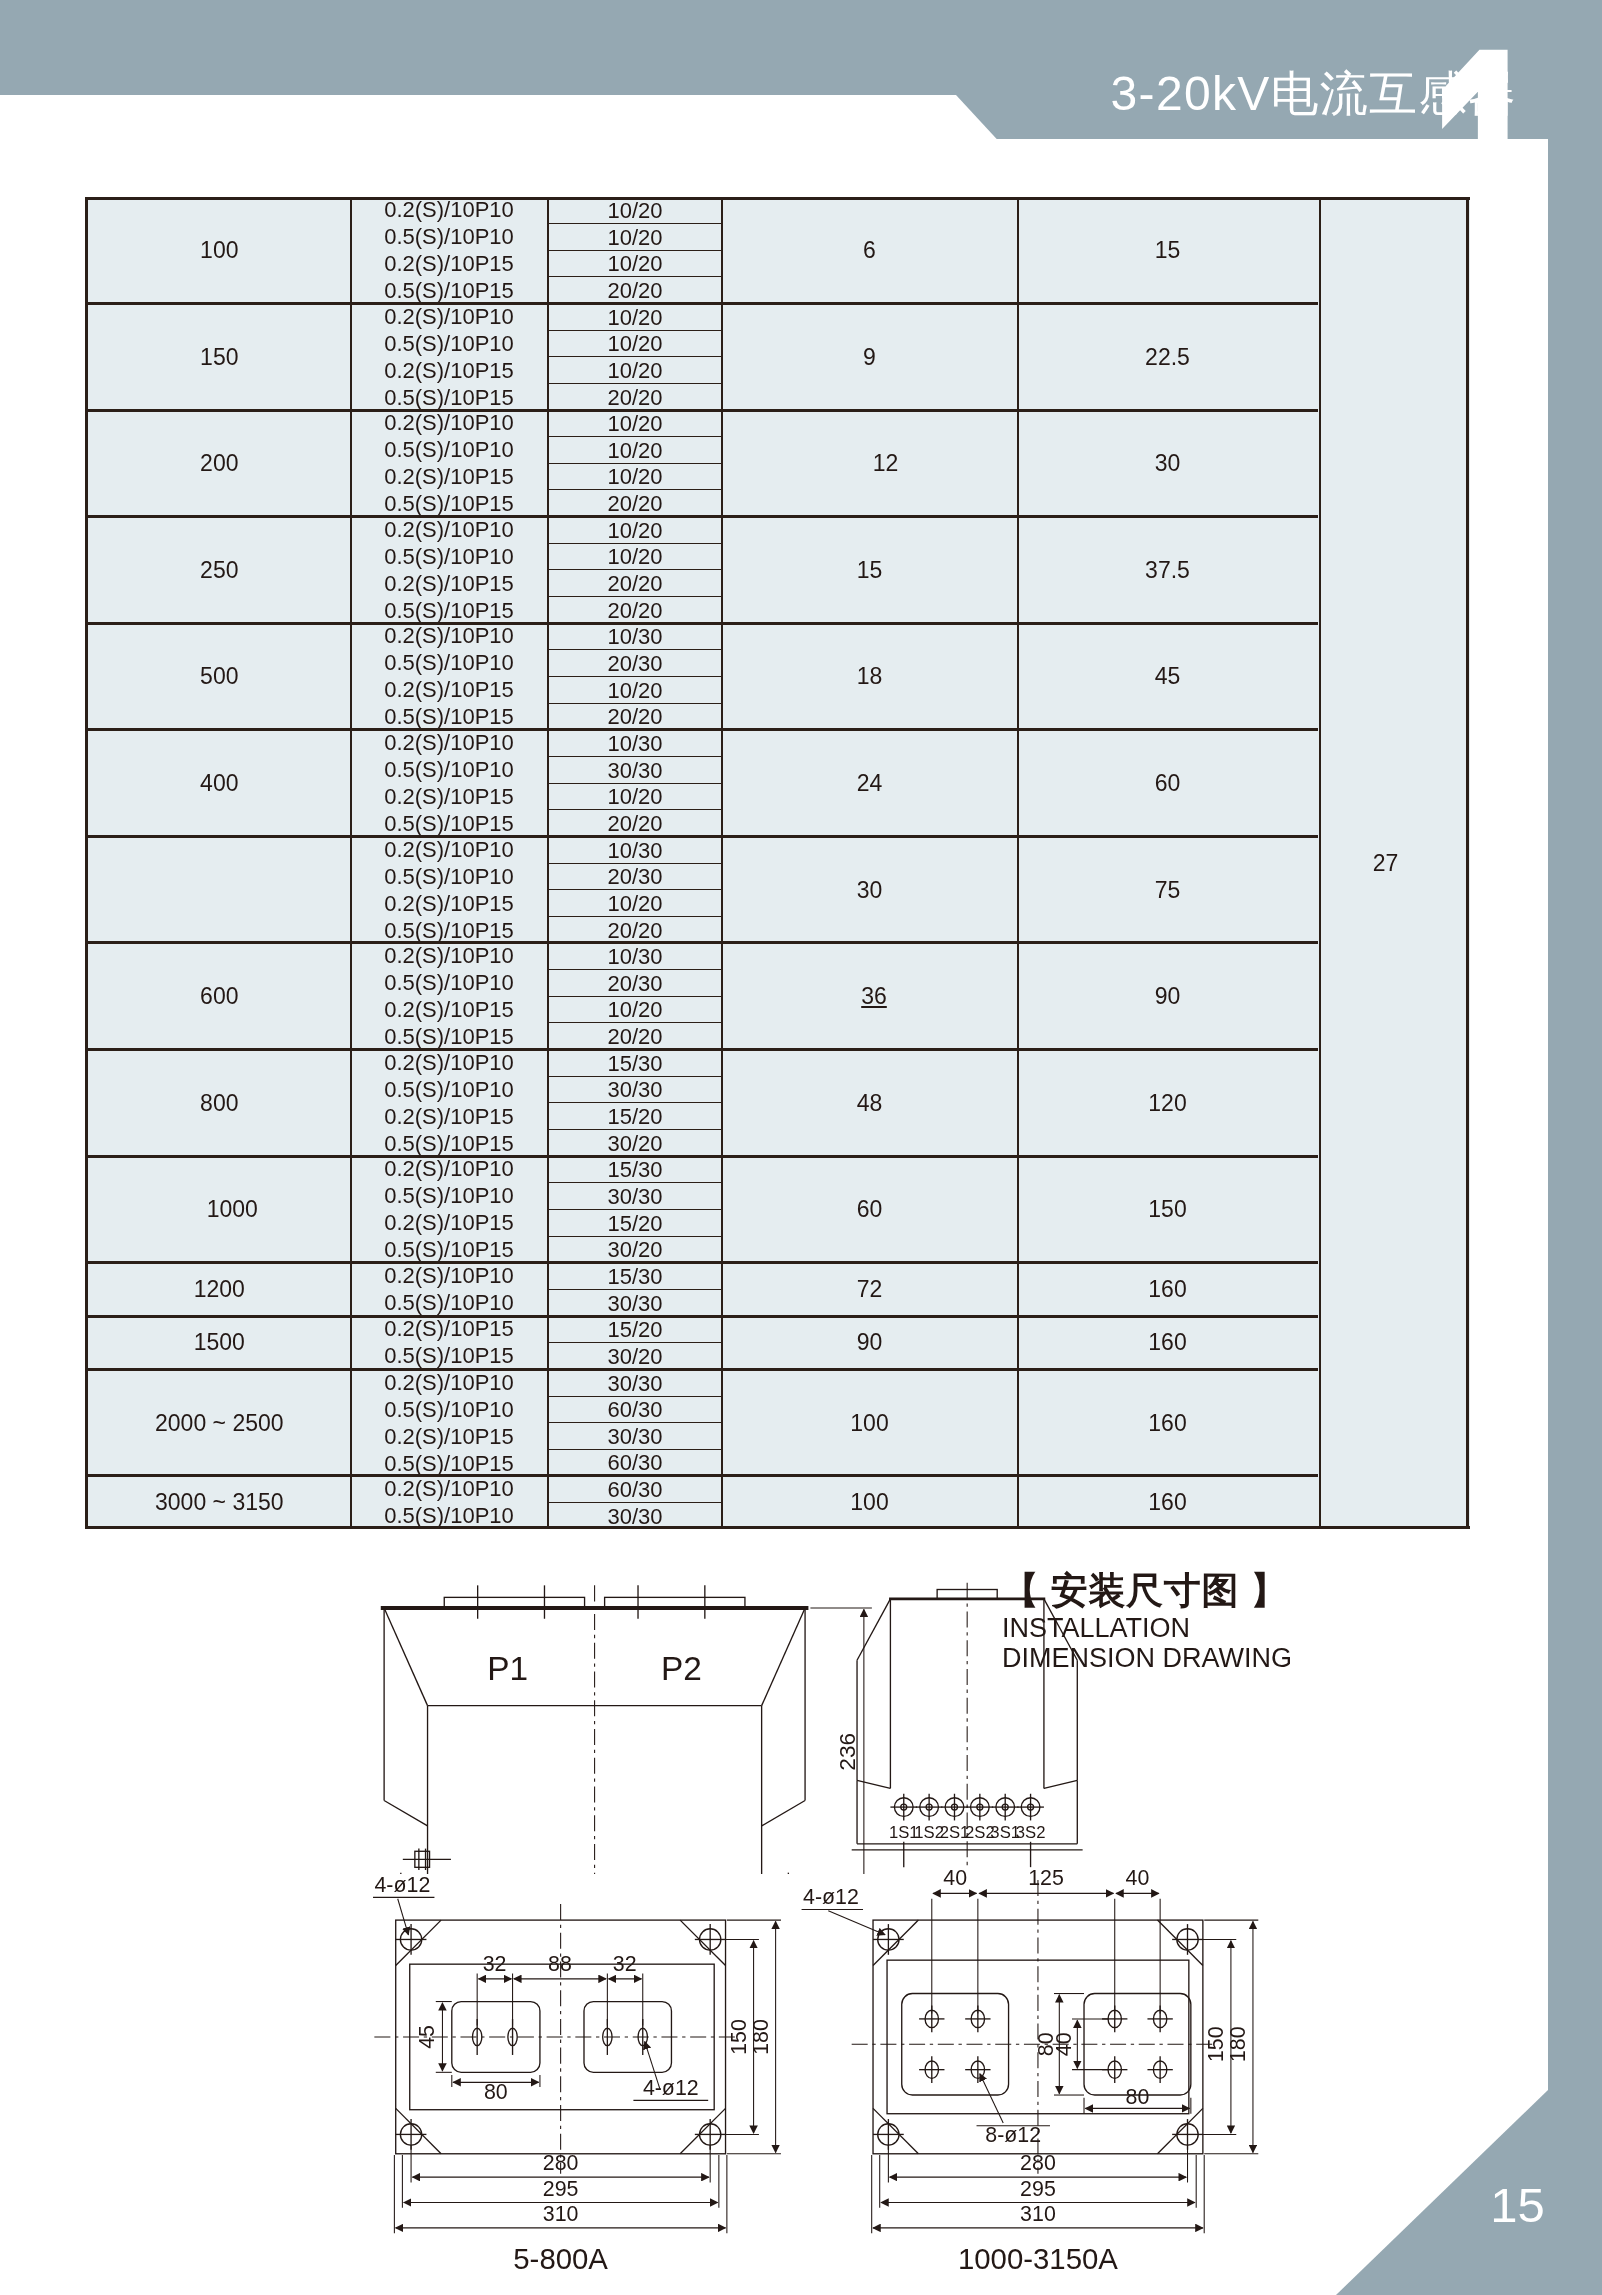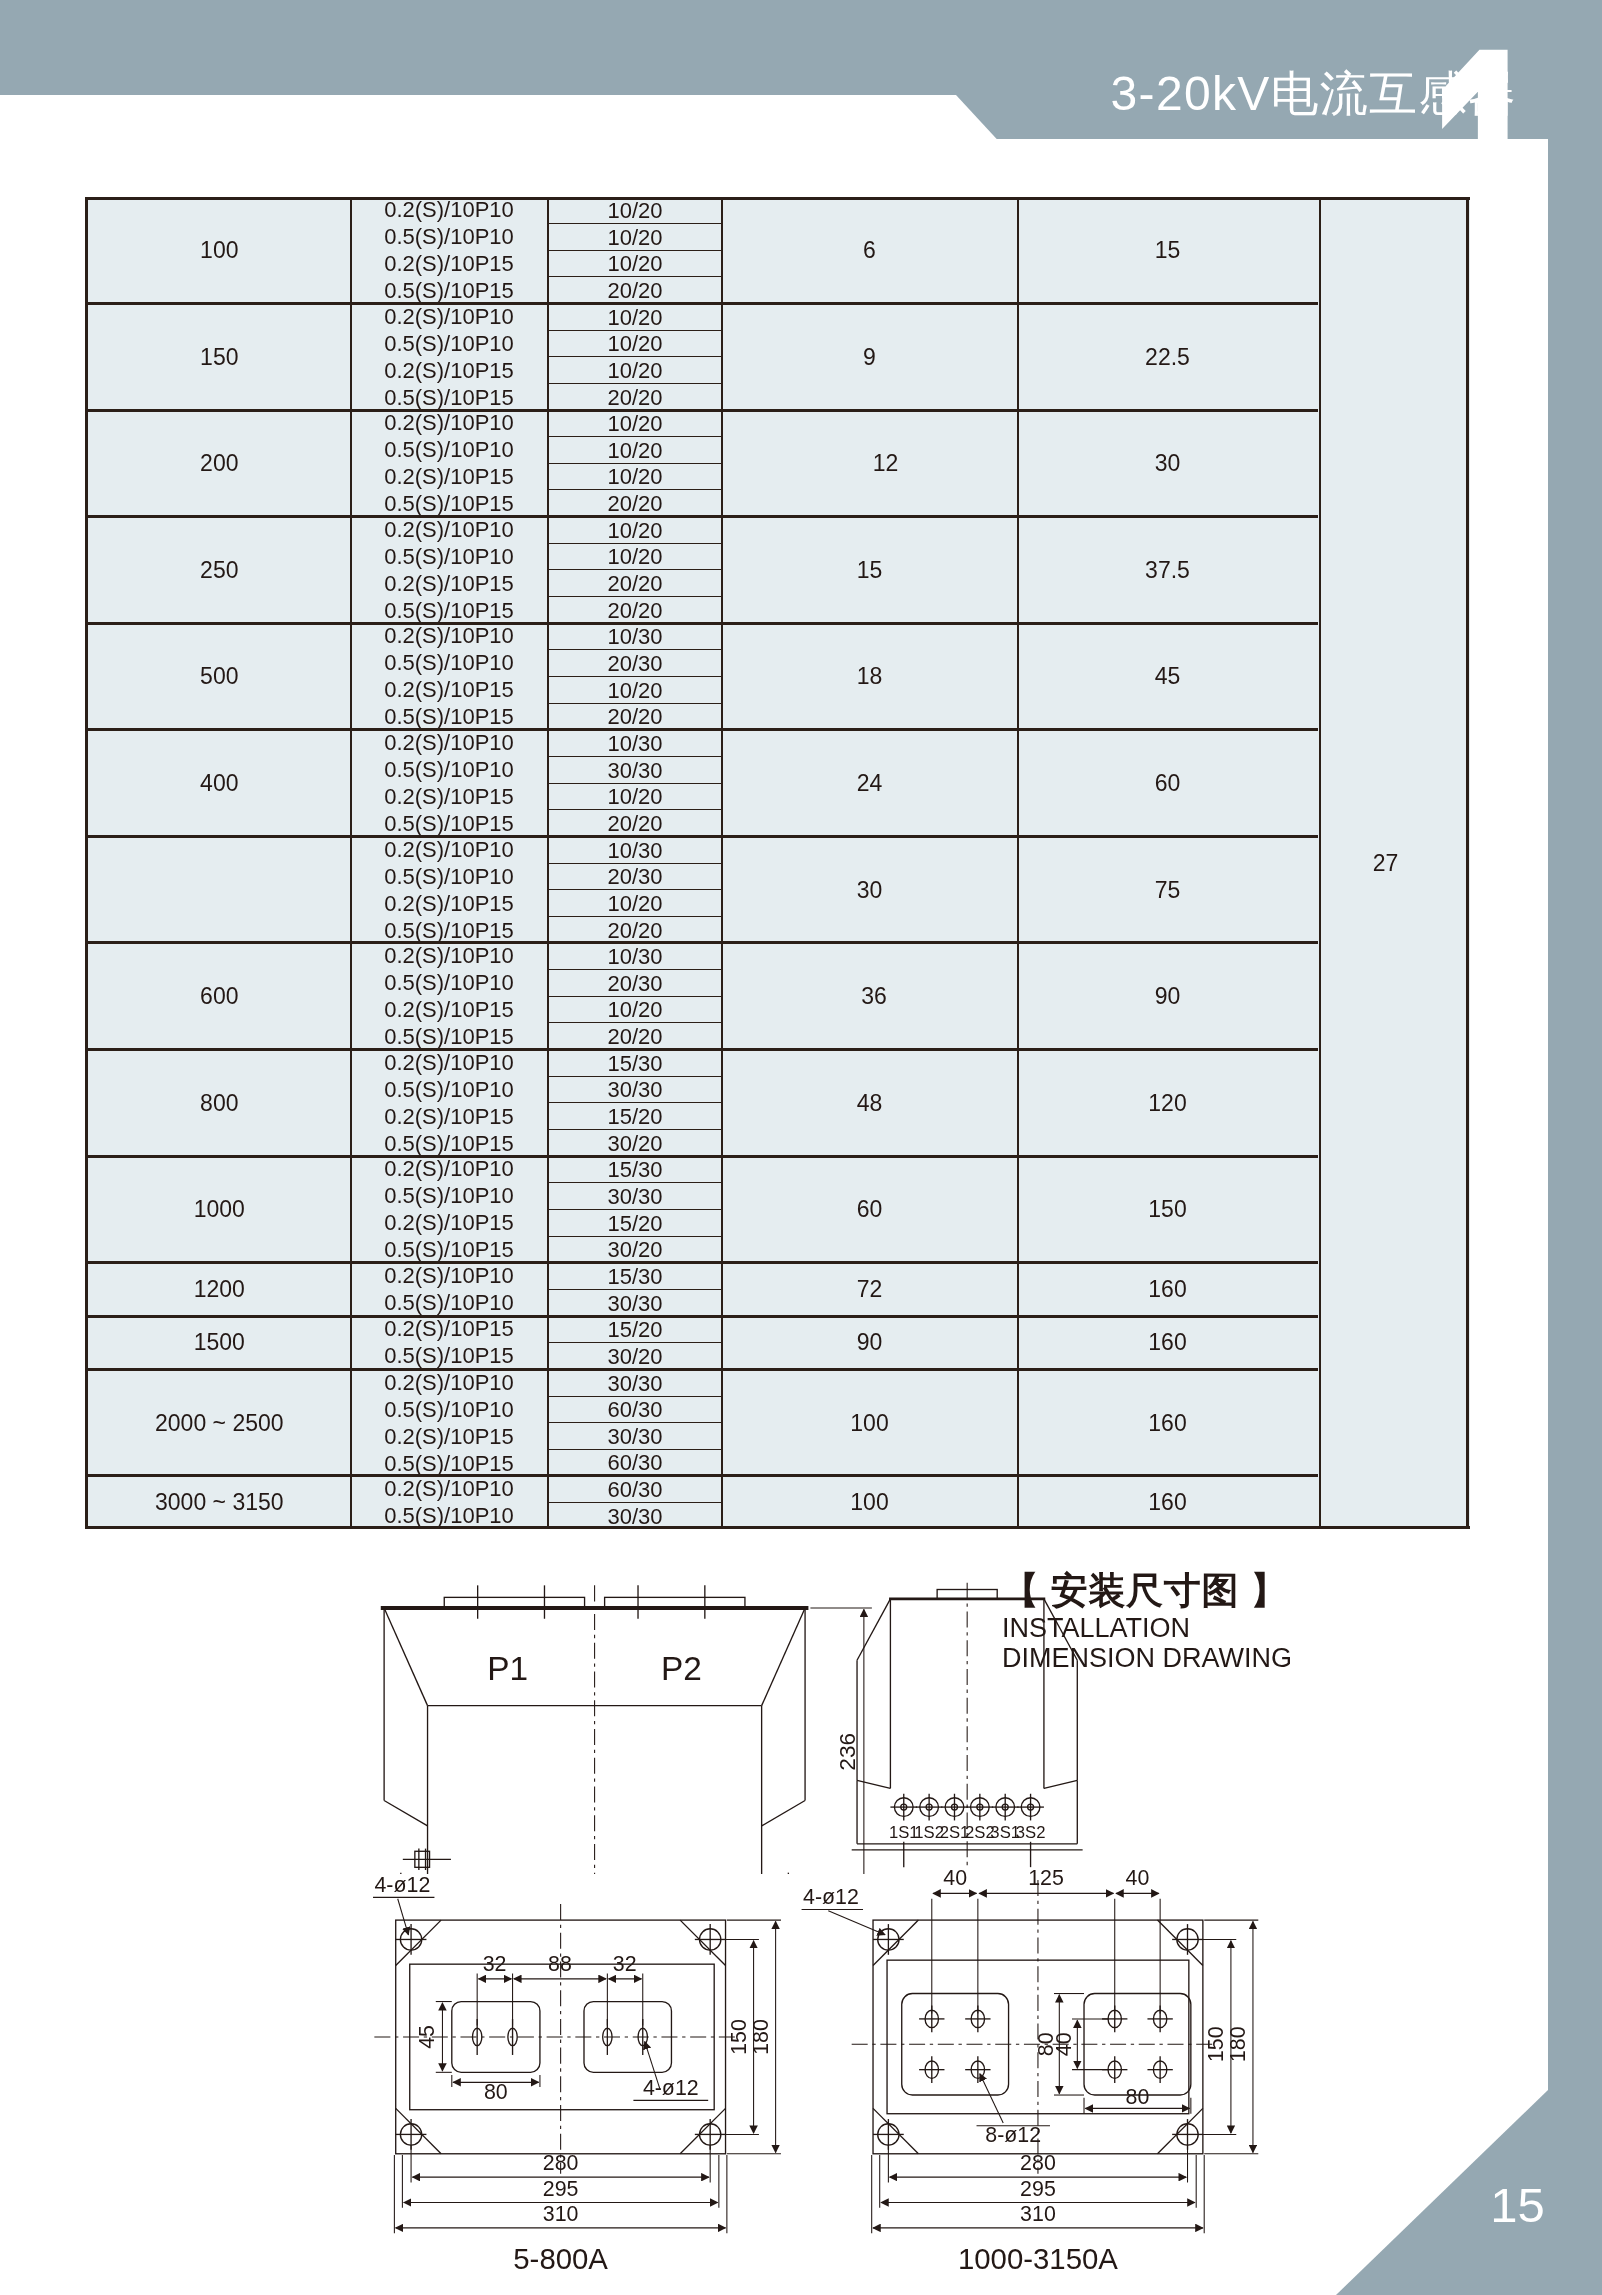--- a/index.html
+++ b/index.html
@@ -173,41 +173,41 @@
         <div>0.2(S)/10P15</div>
         <div>0.5(S)/10P15</div>
       </div>
       <div class="cell" style="left: 464px; top: 746px; width: 172px; height: 27px; font-size: 22px;">10/30</div>
       <div class="hline" style="left: 464px; top: 772px; width: 172px; height: 1.3px; background: rgb(43, 31, 24);"></div>
       <div class="cell" style="left: 464px; top: 773px; width: 172px; height: 27px; font-size: 22px;">20/30</div>
       <div class="hline" style="left: 464px; top: 799px; width: 172px; height: 1.3px; background: rgb(43, 31, 24);"></div>
       <div class="cell" style="left: 464px; top: 799px; width: 172px; height: 27px; font-size: 22px;">10/20</div>
       <div class="hline" style="left: 464px; top: 825px; width: 172px; height: 1.3px; background: rgb(43, 31, 24);"></div>
       <div class="cell" style="left: 464px; top: 826px; width: 172px; height: 27px; font-size: 22px;">20/20</div>
-      <div class="cell" style="left: 636px; top: 746px; width: 306px; height: 107px; font-size: 23px;">36</div>
+      <div class="cell" style="left: 636px; top: 746px; width: 306px; height: 107px; font-size: 23px; text-decoration: underline;">36</div>
       <div class="cell" style="left: 932px; top: 746px; width: 301px; height: 107px; font-size: 23px;">90</div>
       <div class="hline" style="left: 3.3px; top: 851px; width: 1230px; height: 3.3px; background: rgb(43, 31, 24);"></div>
       <div class="cell" style="left: 3.3px; top: 853px; width: 262px; height: 107px; font-size: 23px;">800</div>
       <div class="bcell" style="left: 267px; top: 853px; width: 194px; height: 107px; font-size: 22px;">
         <div>0.2(S)/10P10</div>
         <div>0.5(S)/10P10</div>
         <div>0.2(S)/10P15</div>
         <div>0.5(S)/10P15</div>
       </div>
       <div class="cell" style="left: 464px; top: 853px; width: 172px; height: 27px; font-size: 22px;">15/30</div>
       <div class="hline" style="left: 464px; top: 879px; width: 172px; height: 1.3px; background: rgb(43, 31, 24);"></div>
       <div class="cell" style="left: 464px; top: 879px; width: 172px; height: 27px; font-size: 22px;">30/30</div>
       <div class="hline" style="left: 464px; top: 905px; width: 172px; height: 1.3px; background: rgb(43, 31, 24);"></div>
       <div class="cell" style="left: 464px; top: 906px; width: 172px; height: 27px; font-size: 22px;">15/20</div>
       <div class="hline" style="left: 464px; top: 932px; width: 172px; height: 1.3px; background: rgb(43, 31, 24);"></div>
       <div class="cell" style="left: 464px; top: 933px; width: 172px; height: 27px; font-size: 22px;">30/20</div>
       <div class="cell" style="left: 636px; top: 853px; width: 297px; height: 107px; font-size: 23px;">48</div>
       <div class="cell" style="left: 932px; top: 853px; width: 301px; height: 107px; font-size: 23px;">120</div>
       <div class="hline" style="left: 3.3px; top: 958px; width: 1230px; height: 3.3px; background: rgb(43, 31, 24);"></div>
-      <div class="cell" style="left: 3.3px; top: 959px; width: 262px; height: 107px; font-size: 23px;">1000</div>
+      <div class="cell" style="left: 3.3px; top: 959px; width: 262px; height: 107px; font-size: 23px; padding-left: 13px;">1000</div>
       <div class="bcell" style="left: 267px; top: 959px; width: 194px; height: 107px; font-size: 22px;">
         <div>0.2(S)/10P10</div>
         <div>0.5(S)/10P10</div>
         <div>0.2(S)/10P15</div>
         <div>0.5(S)/10P15</div>
       </div>
       <div class="cell" style="left: 464px; top: 959px; width: 172px; height: 27px; font-size: 22px;">15/30</div>
       <div class="hline" style="left: 464px; top: 985px; width: 172px; height: 1.3px; background: rgb(43, 31, 24);"></div>
       <div class="cell" style="left: 464px; top: 986px; width: 172px; height: 27px; font-size: 22px;">30/30</div>
       <div class="hline" style="left: 464px; top: 1012px; width: 172px; height: 1.3px; background: rgb(43, 31, 24);"></div>

